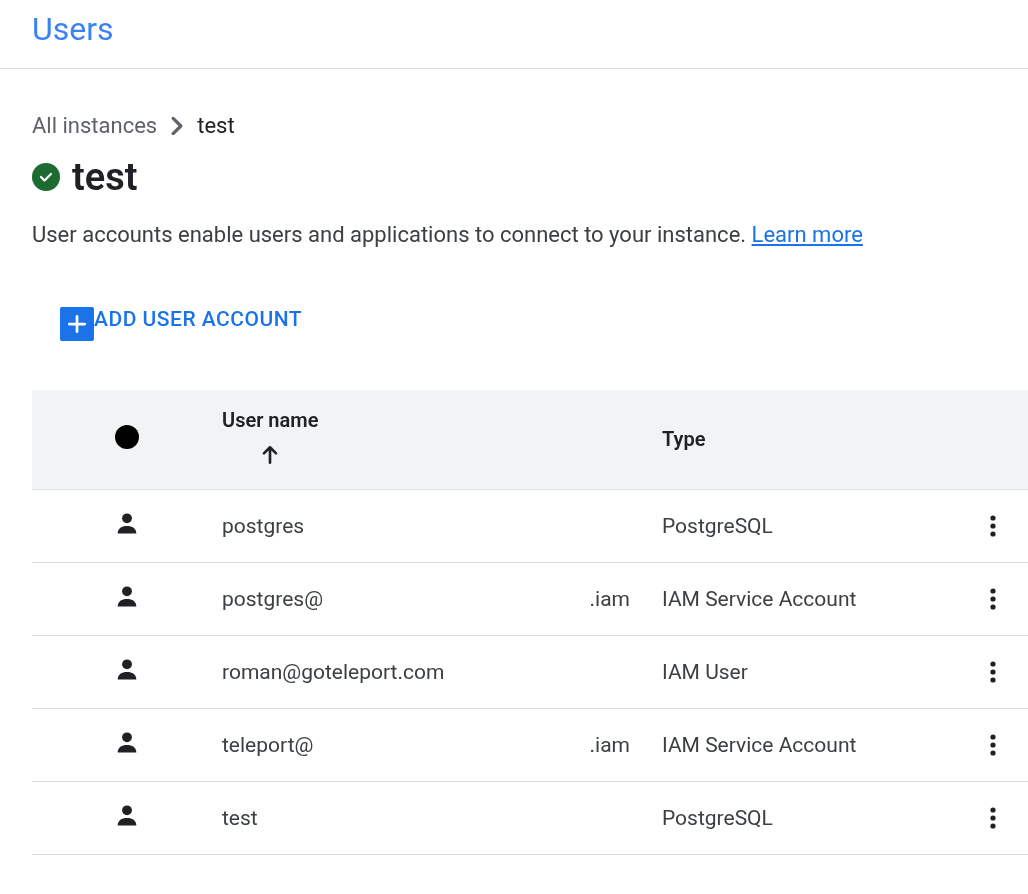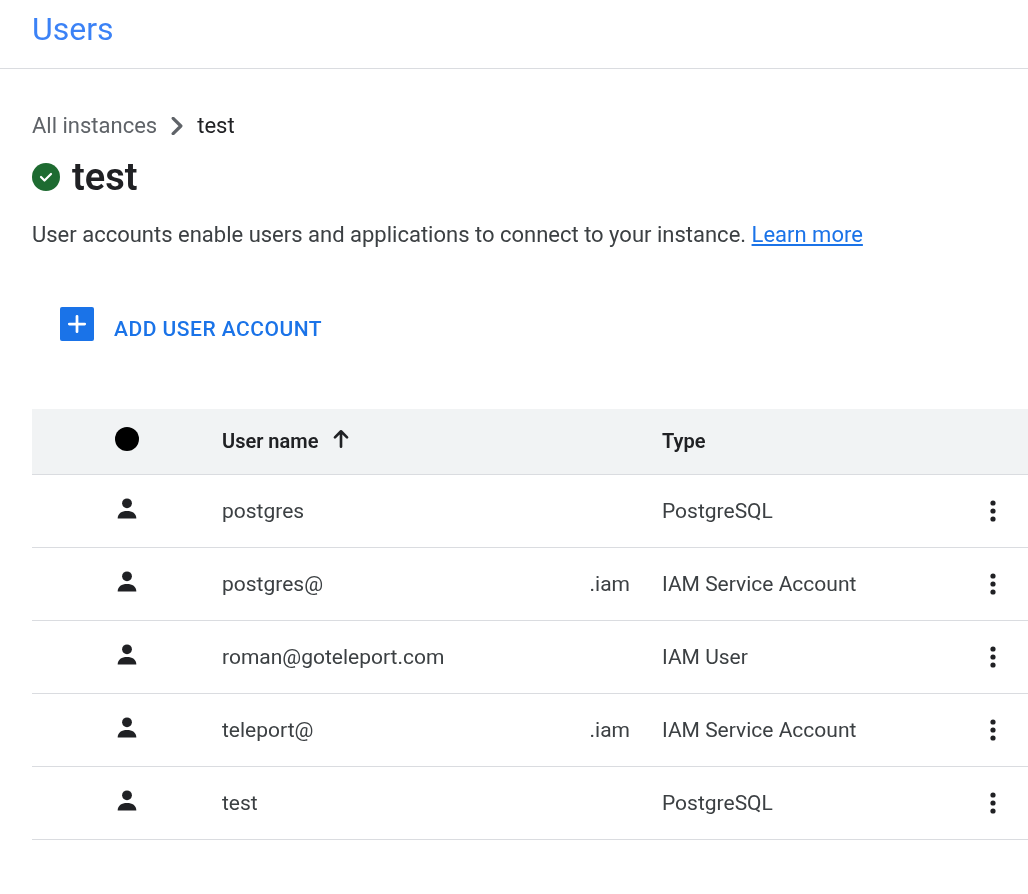--- a/index.html
+++ b/index.html
@@ -75,26 +75,26 @@
     color: #3c4043;
     margin: 16px 0 56px 0;
     line-height: 1.4;
   }
   .description a {
     color: #1a73e8;
     text-decoration: underline;
   }
   .add-user-btn {
     display: inline-flex;
-    align-items: flex-end;
-    gap: 20px;
+    align-items: flex-start;
+    gap: 0;
     background: none;
     border: none;
     padding: 0;
-    margin: 0 0 68px 28px;
+    margin: 0 0 49px 28px;
     cursor: pointer;
     font-family: inherit;
   }
   .add-user-btn .plus-badge {
     width: 34px;
     height: 34px;
     background: #1a73e8;
     display: flex;
     align-items: center;
     justify-content: center;
@@ -132,20 +132,21 @@
   .users-table th.col-type {
   }
   .users-table th.col-actions {
     width: 70px;
   }
   .sort-indicator {
     display: inline-flex;
     align-items: center;
     gap: 12px;
     cursor: pointer;
+    flex-direction: column;
   }
   .users-table td {
     padding: 16px 0;
     border-bottom: 1px solid #dadce0;
     font-size: 21px;
     color: #3c4043;
     vertical-align: middle;
   }
   .users-table td.col-icon {
     text-align: center;

